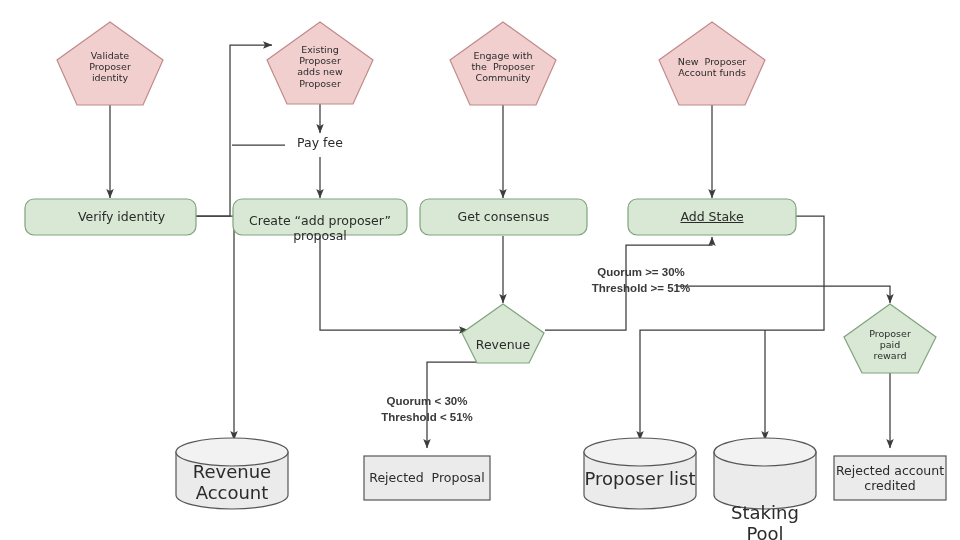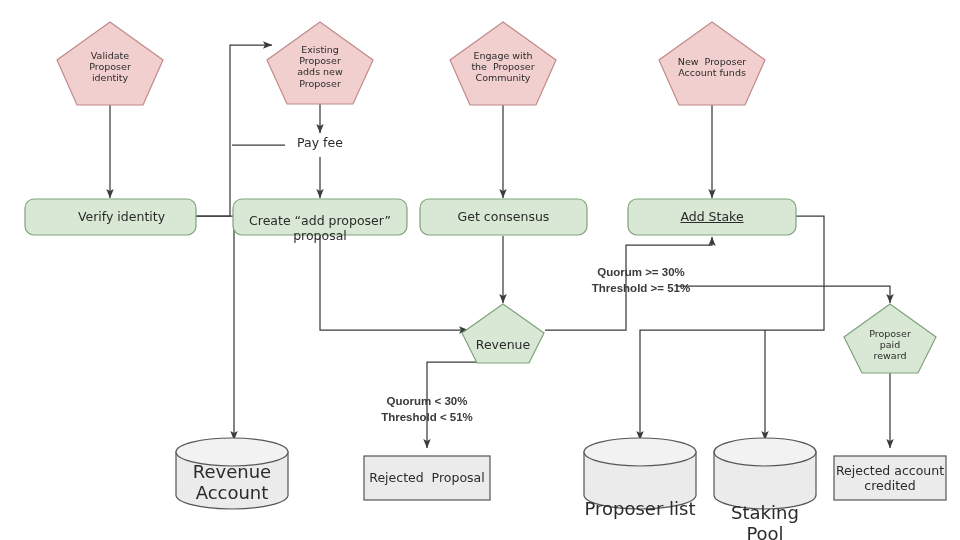--- a/index.html
+++ b/index.html
@@ -129,21 +129,21 @@
 
 <div class="lbl box-label" style="left:458px;top:338px;width:90px;">Revenue</div>
 
 <div class="lbl shape-label" style="left:845px;top:328px;width:90px;">Proposer
 paid
 reward</div>
 
 <div class="lbl cyl-label" style="left:176px;top:461px;width:112px;">Revenue
 Account</div>
 
-<div class="lbl cyl-label" style="left:584px;top:468px;width:112px;margin-top:30px;">Proposer list</div>
+<div class="lbl cyl-label" style="left:584px;top:468px;width:112px;">Proposer list</div>
 
 <div class="lbl cyl-label" style="left:714px;top:461px;width:102px;margin-top:41px;">Staking
 Pool</div>
 
 <div class="lbl box-label" style="left:364px;top:471px;width:126px;">Rejected  Proposal</div>
 
 <div class="lbl box-label" style="left:834px;top:464px;width:112px;">Rejected account
 credited</div>
 
 <div class="lbl flow-label" style="left:275px;top:136px;width:90px;">Pay fee</div>

